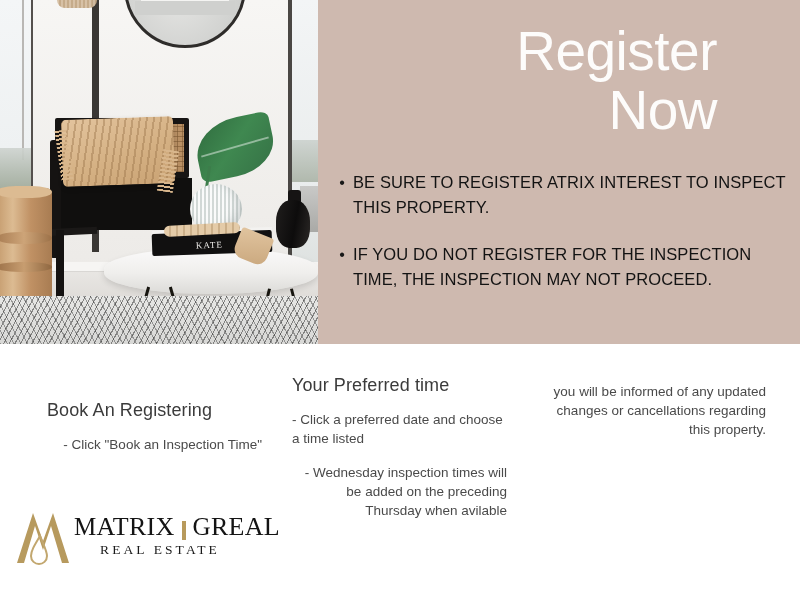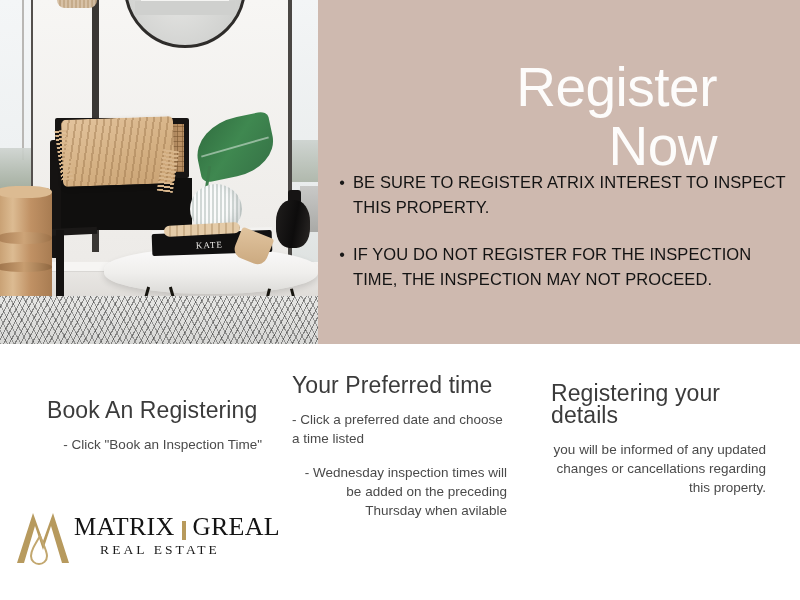--- a/index.html
+++ b/index.html
@@ -287,21 +287,20 @@
     position: absolute;
     right: 83px;
     top: 22px;
     width: 380px;
     text-align: right;
     color: #fdfcfb;
     font-size: 55px;
     line-height: 59px;
     font-weight: 300;
     letter-spacing: -0.5px;
-    margin-top: 36px;
   }
   .bullets {
     position: absolute;
     left: 13px;
     top: 170px;
     width: 466px;
   }
   .bullet {
     display: flex;
     margin-bottom: 22px;
@@ -332,21 +331,21 @@
   }
   .col {
     position: absolute;
   }
   .col-1 { left: 47px;  top: 55px;  width: 215px; }
   .col-2 { left: 292px; top: 30px;  width: 215px; }
   .col-3 { left: 551px; top: 38px;  width: 215px; }
 
   .col-head {
     color: #3b3b3b;
-    font-size: 23px;
+    font-size: 18px;
     font-weight: 400;
     line-height: 22px;
     margin: 0 0 14px 0;
     letter-spacing: .1px;
   }
   .col-body {
     color: #4a4a4a;
     font-size: 13.5px;
     line-height: 19px;
     margin: 0 0 15px 0;
@@ -489,21 +488,20 @@
     <p class="col-body">- Click "Book an Inspection Time"</p>
   </div>
 
   <div class="col col-2">
     <h3 class="col-head">Your Preferred time</h3>
     <p class="col-body">- Click a preferred date and choose a time listed</p>
     <p class="col-body">- Wednesday inspection times will be added on the preceding Thursday when avilable</p>
   </div>
 
   <div class="col col-3">
-    <h3 class="col-head">Registering your details</h3>
     <p class="col-body">you will be informed of any updated changes or cancellations regarding this property.</p>
   </div>
 
   <div class="logo">
     <svg class="logo-mark" width="58" height="60" viewBox="0 0 58 60">
       <path d="M3 57 L19 7 L29 35 L39 7 L55 57 L48 57 L37 20 L29 44 L21 20 L10 57 Z" fill="#b79a5e"></path>
       <path d="M26 30 C20 40 17 45 17 50 C17 55 21 58 25 58 C29 58 33 55 33 50 C33 45 30 40 26 30 Z" fill="none" stroke="#c2a76f" stroke-width="2"></path>
     </svg>
 
     <div class="logo-text">

